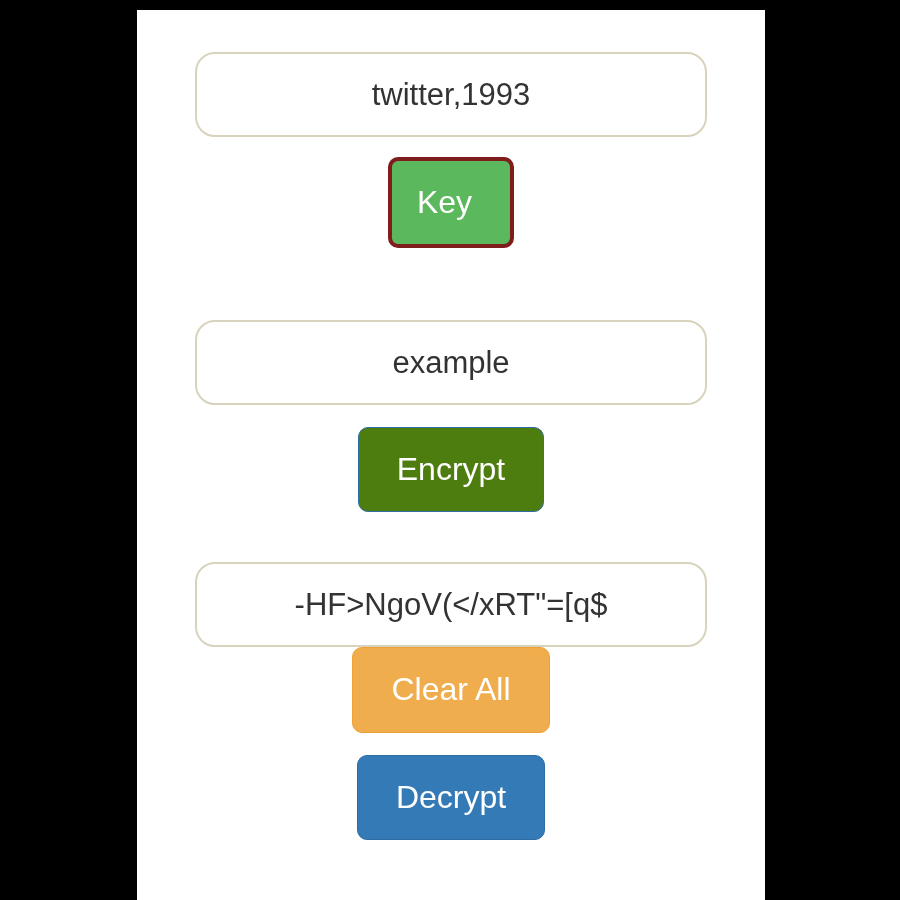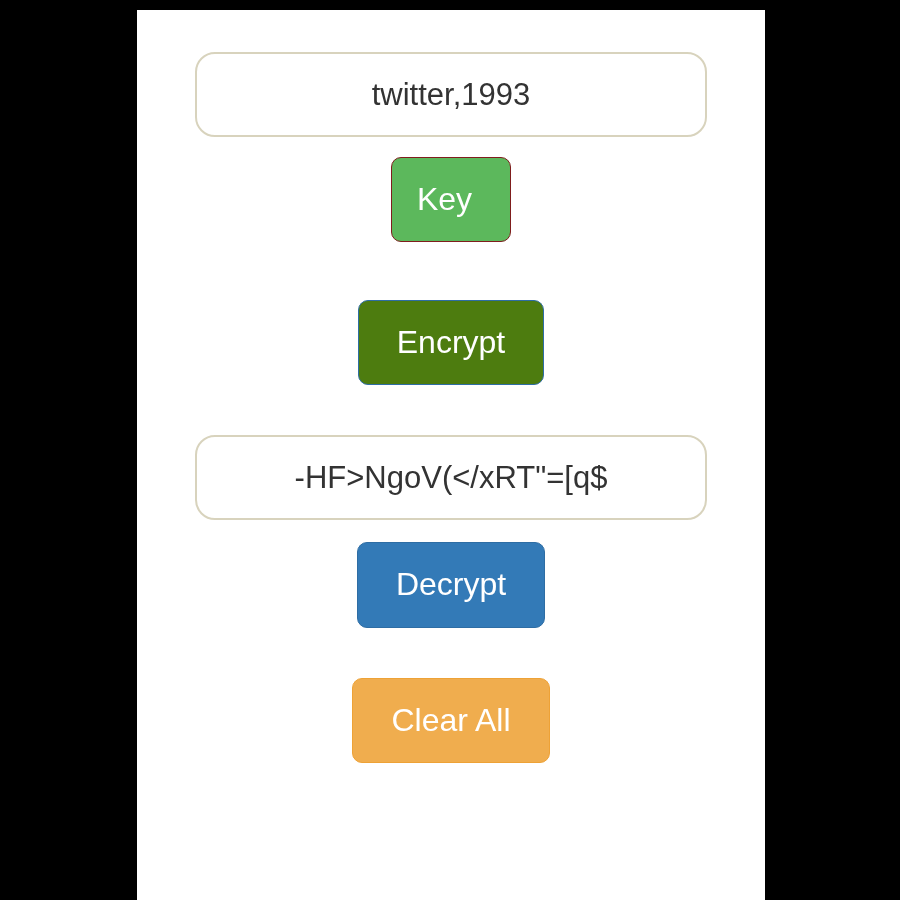--- a/index.html
+++ b/index.html
@@ -45,23 +45,23 @@
     color: #ffffff;
     font-family: "Liberation Sans", sans-serif;
     font-size: 32px;
     line-height: 1.1;
     padding: 24px 38px;
     cursor: pointer;
     display: block;
   }
   .btn-key {
     background: #5cb85c;
-    border: 1px solid #7f1d1d;
+    border: 4px solid #7f1d1d;
     margin-top: 20px;
-    margin-bottom: 36px;
+    margin-bottom: 72px;
     padding-left: 25px;
   }
   .btn-encrypt {
     background: #4d7c0f;
     border: 1px solid #2e6da4;
     margin-top: 22px;
     margin-bottom: 50px;
   }
   .btn-decrypt {
     background: #337ab7;
@@ -77,22 +77,23 @@
 </style>
 </head>
 <body>
 
 <div class="stage">
 
   <input type="text" class="text-field" value="twitter,1993" style="">
 
   <button class="btn btn-key">Key</button>
 
+  <input type="text" class="text-field" value="example" style="">
 
   <button class="btn btn-encrypt">Encrypt</button>
 
   <input type="text" class="text-field" value="-HF&gt;NgoV(&lt;/xRT&quot;=[q$" style="">
 
+  <button class="btn btn-clear">Clear All</button>
+
   <button class="btn btn-decrypt">Decrypt</button>
-
-  <button class="btn btn-clear">Clear All</button>
 
 </div>
 
 </body></html>

